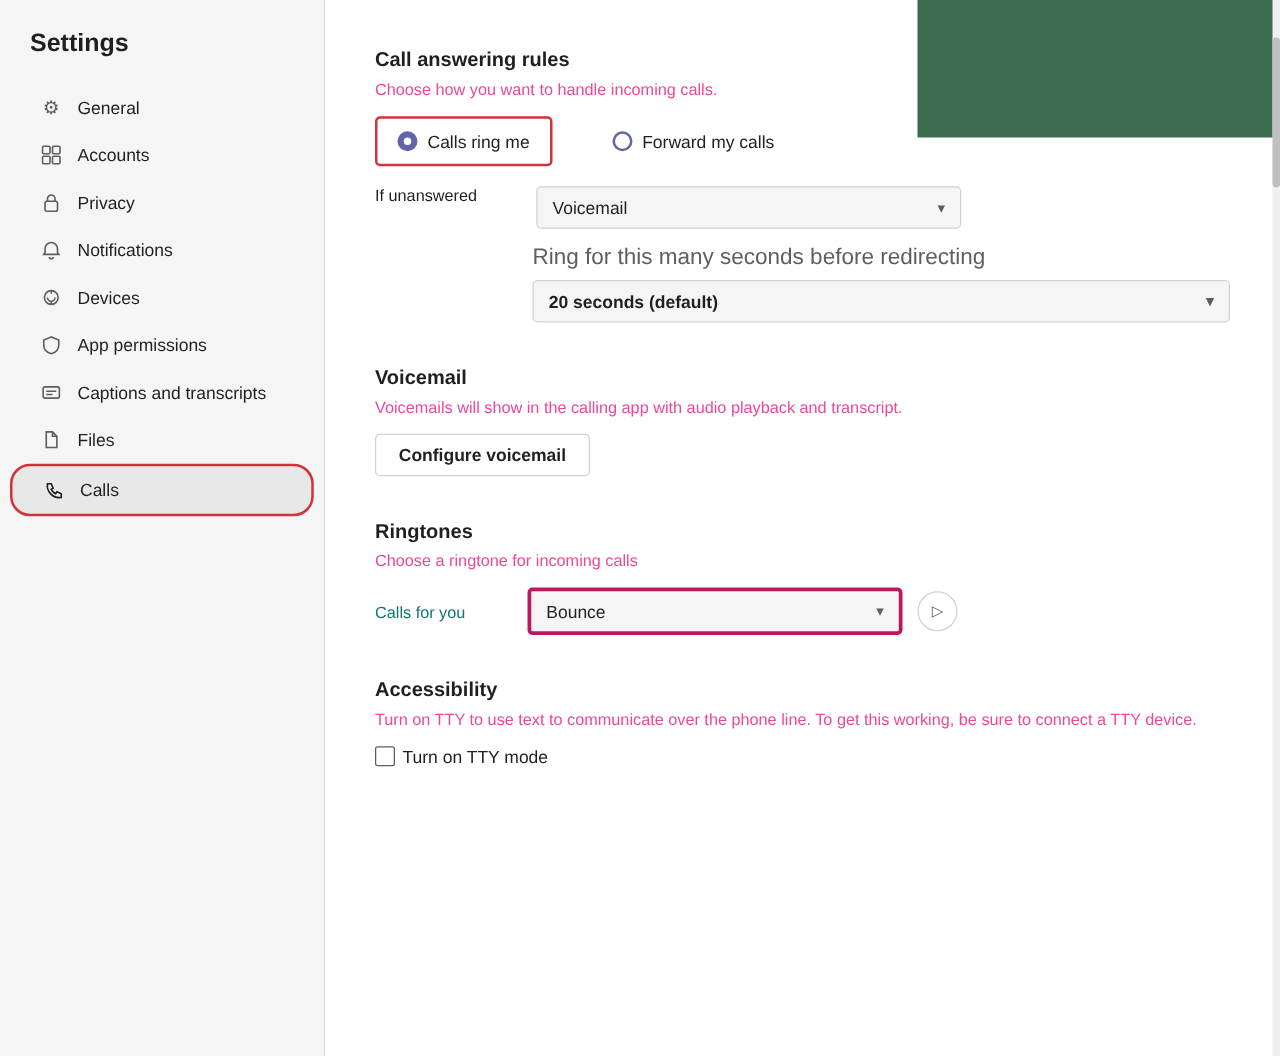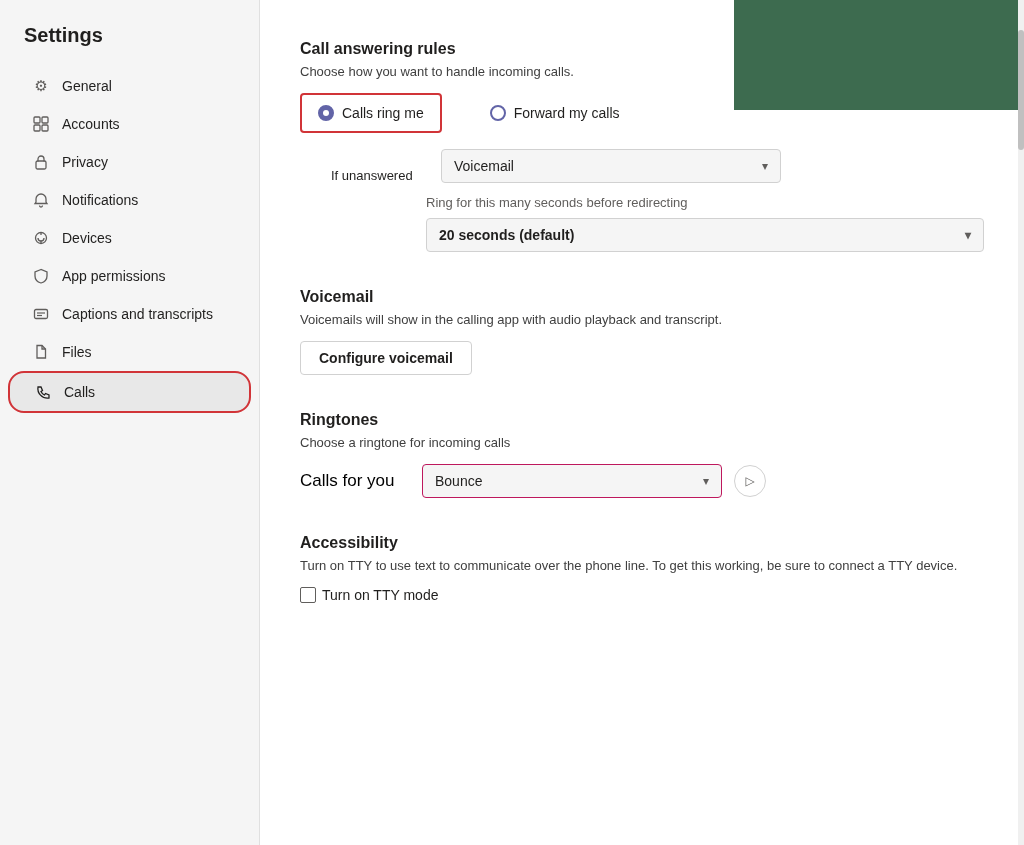--- a/index.html
+++ b/index.html
@@ -99,21 +99,21 @@
       z-index: 1;
     }
     .section-title {
       font-size: 16px;
       font-weight: 600;
       color: #201f1e;
       margin-bottom: 6px;
     }
     .section-desc {
       font-size: 13px;
-      color: #404040;
+      color: #ec4899;
       margin-bottom: 14px;
     }
 
     
     .radio-group {
       display: flex;
       gap: 32px;
       align-items: center;
       margin-bottom: 16px;
       text-align: center;
@@ -152,24 +152,23 @@
       background: #fff;
     }
     .radio-label {
       font-size: 14px;
       color: #201f1e;
     }
 
     
     .field-row {
       display: flex;
-      align-items: flex-end;
-      gap: 0;
+      align-items: flex-start;
+      gap: 19px;
       margin-bottom: 12px;
-      margin-left: 31px;
     }
     .field-label {
       font-size: 13px;
       color: #201f1e;
       min-width: 110px;
     }
     .dropdown {
       display: flex;
       align-items: center;
       justify-content: space-between;
@@ -181,21 +180,21 @@
       cursor: pointer;
       font-size: 14px;
       color: #201f1e;
     }
     .dropdown-chevron {
       font-size: 12px;
       color: #605e5c;
     }
 
     .ring-seconds-desc {
-      font-size: 13px;
+      font-size: 18px;
       color: #605e5c;
       margin-bottom: 8px;
       margin-left: 126px;
     }
 
     
     .configure-btn {
       display: inline-flex;
       align-items: center;
       padding: 8px 18px;
@@ -208,30 +207,30 @@
       color: #201f1e;
     }
 
     
     .ringtone-row {
       display: flex;
       align-items: center;
       gap: 12px;
     }
     .ringtone-label {
-      font-size: 17px;
-      color: #000000;
+      font-size: 13px;
+      color: #0f766e;
       min-width: 110px;
     }
     .ringtone-dropdown {
       display: flex;
       align-items: center;
       justify-content: space-between;
       background: #f5f5f5;
-      border: 1px solid #be185d;
+      border: 3px solid #be185d;
       border-radius: 4px;
       padding: 8px 12px;
       min-width: 300px;
       cursor: pointer;
       font-size: 14px;
       color: #201f1e;
     }
     .play-btn {
       width: 32px;
       height: 32px;

